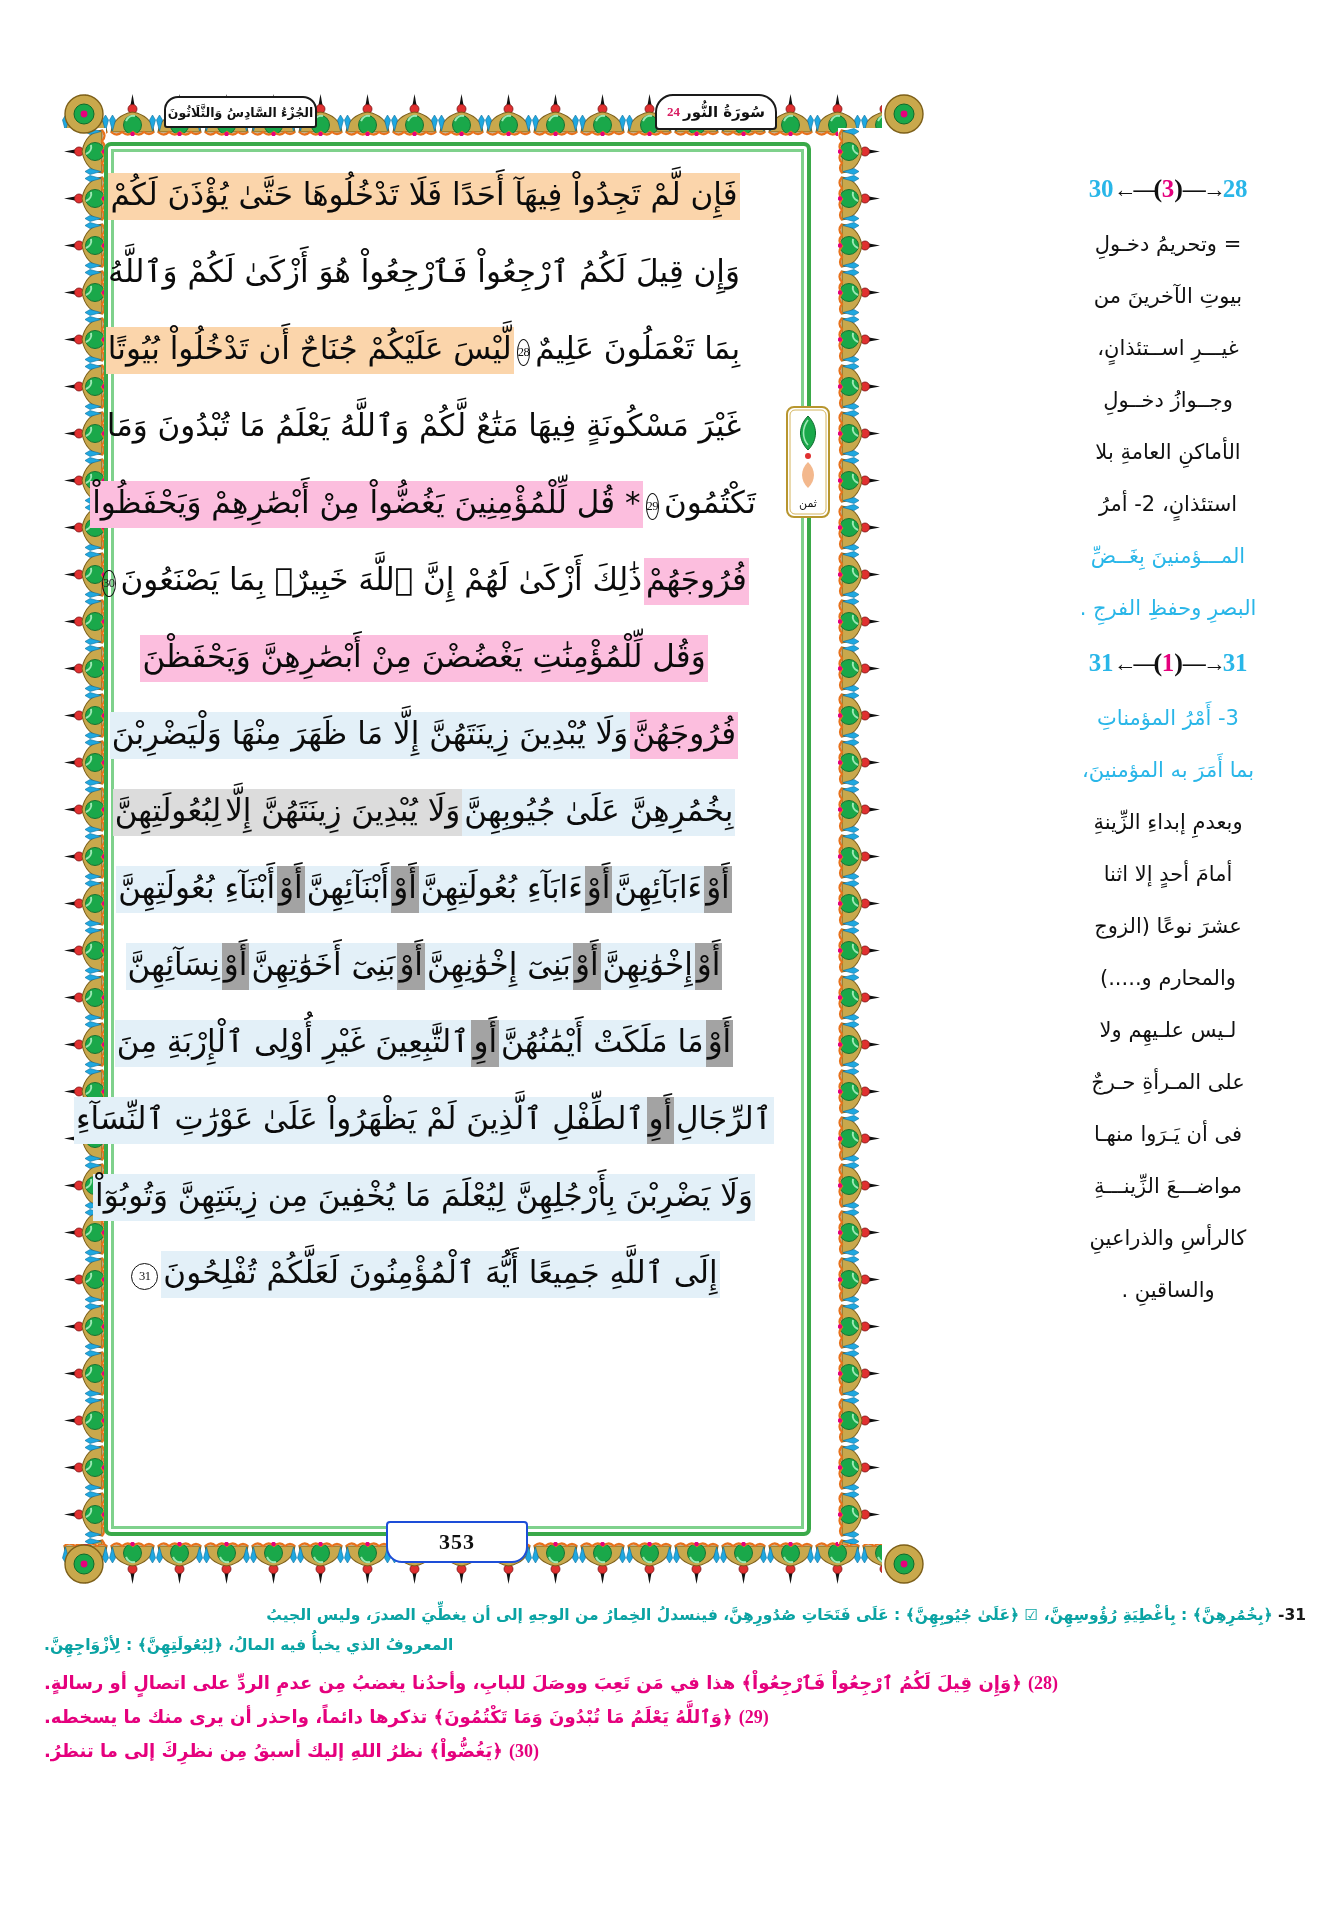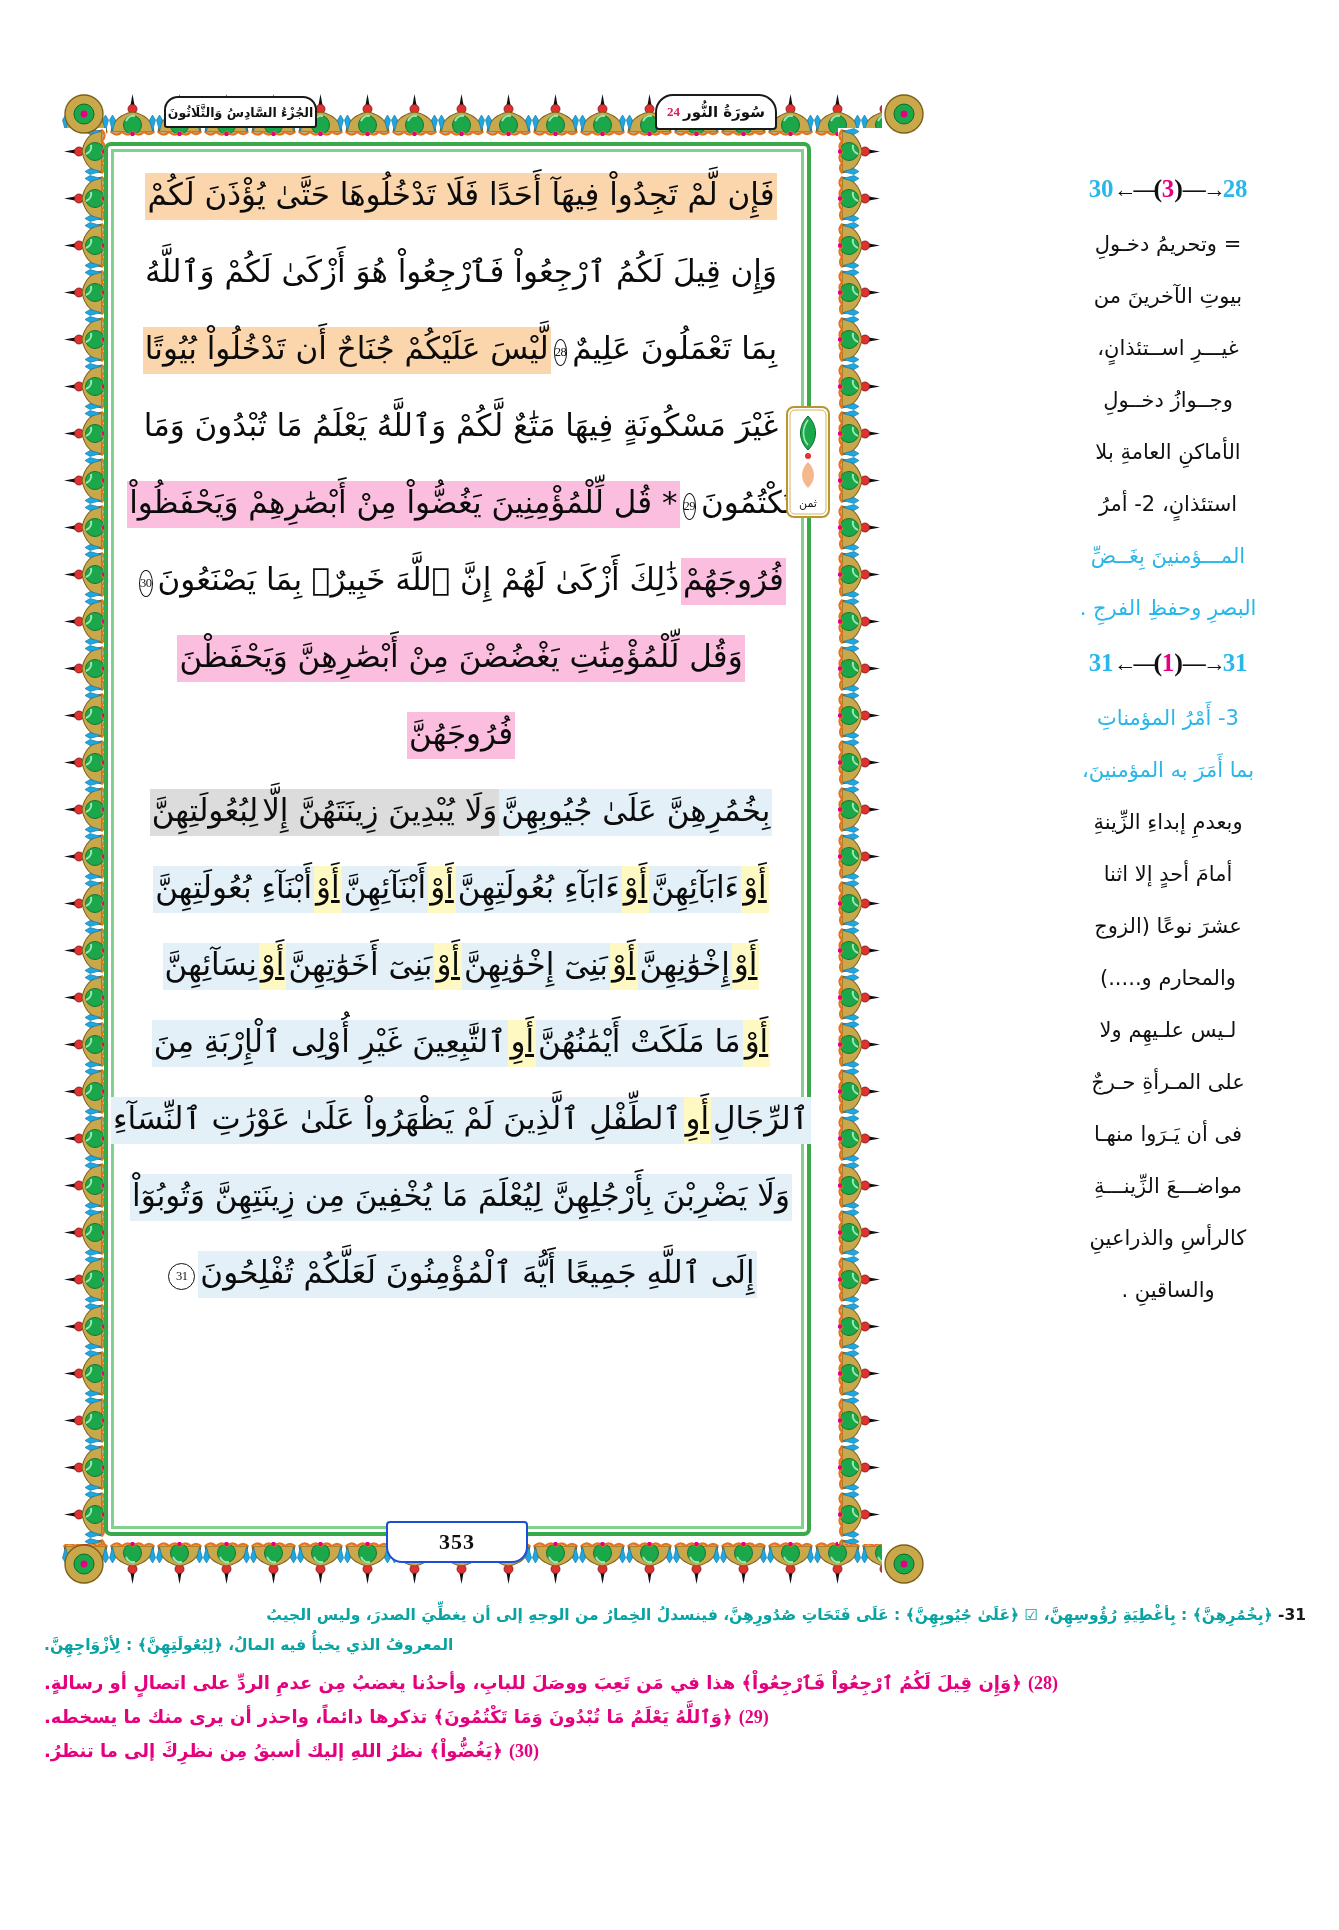--- a/index.html
+++ b/index.html
@@ -100,21 +100,20 @@
   }
 
   
   #quran-text {
     position: absolute;
     left: 112px; top: 150px;
     width: 624px; height: 1378px;
     direction: rtl;
     padding: 8px 10px 6px 10px;
     z-index: 4;
-    margin-left: 37px;
   }
   .q-line {
     position: relative;
     height: 77px;
     display: flex;
     align-items: center;
     justify-content: center;
     white-space: nowrap;
     font-family: "DejaVu Sans", "Liberation Sans", sans-serif;
     font-size: 31px;
@@ -125,21 +124,21 @@
   }
   .q-line .seg {
     display: inline-block;
     padding: 6px 2px 10px 2px;
   }
   
   .hl-orange  { background: #fbd5ab; }
   .hl-pink    { background: #fcbede; }
   .hl-blue    { background: #e3f0f8; }
   .hl-grey    { background: #dcdcdc; }
-  .hl-yellow  { background: #fef9c3; text-decoration: underline; }
+  .hl-yellow  { background: #a3a3a3; }
   .hl-none    { background: transparent; }
 
   
   .ayah-mark {
     display: inline-flex;
     align-items: center; justify-content: center;
     width: 27px; height: 27px;
     border: 1.6px solid #111;
     border-radius: 50%;
     font-family: "Liberation Serif", serif;
@@ -341,20 +340,21 @@
       <div class="q-line">
         <span class="seg hl-pink">فُرُوجَهُمْ</span>
         <span class="seg hl-none">ذَٰلِكَ أَزْكَىٰ لَهُمْ إِنَّ ٱللَّهَ خَبِيرٌۢ بِمَا يَصْنَعُونَ</span>
         <span class="ayah-mark">30</span>
       </div>
       <div class="q-line">
         <span class="seg hl-pink">وَقُل لِّلْمُؤْمِنَٰتِ يَغْضُضْنَ مِنْ أَبْصَٰرِهِنَّ وَيَحْفَظْنَ</span>
       </div>
       <div class="q-line">
         <span class="seg hl-pink">فُرُوجَهُنَّ</span>
+        <span class="seg hl-blue">وَلَا يُبْدِينَ زِينَتَهُنَّ إِلَّا مَا ظَهَرَ مِنْهَا وَلْيَضْرِبْنَ</span>
       </div>
       <div class="q-line">
         <span class="seg hl-blue">بِخُمُرِهِنَّ عَلَىٰ جُيُوبِهِنَّ</span>
         <span class="seg hl-grey">وَلَا يُبْدِينَ زِينَتَهُنَّ إِلَّا</span>
         <span class="seg hl-grey">لِبُعُولَتِهِنَّ</span>
       </div>
       <div class="q-line">
         <span class="seg hl-yellow">أَوْ</span>
         <span class="seg hl-blue"> ءَابَآئِهِنَّ </span>
         <span class="seg hl-yellow">أَوْ</span>

